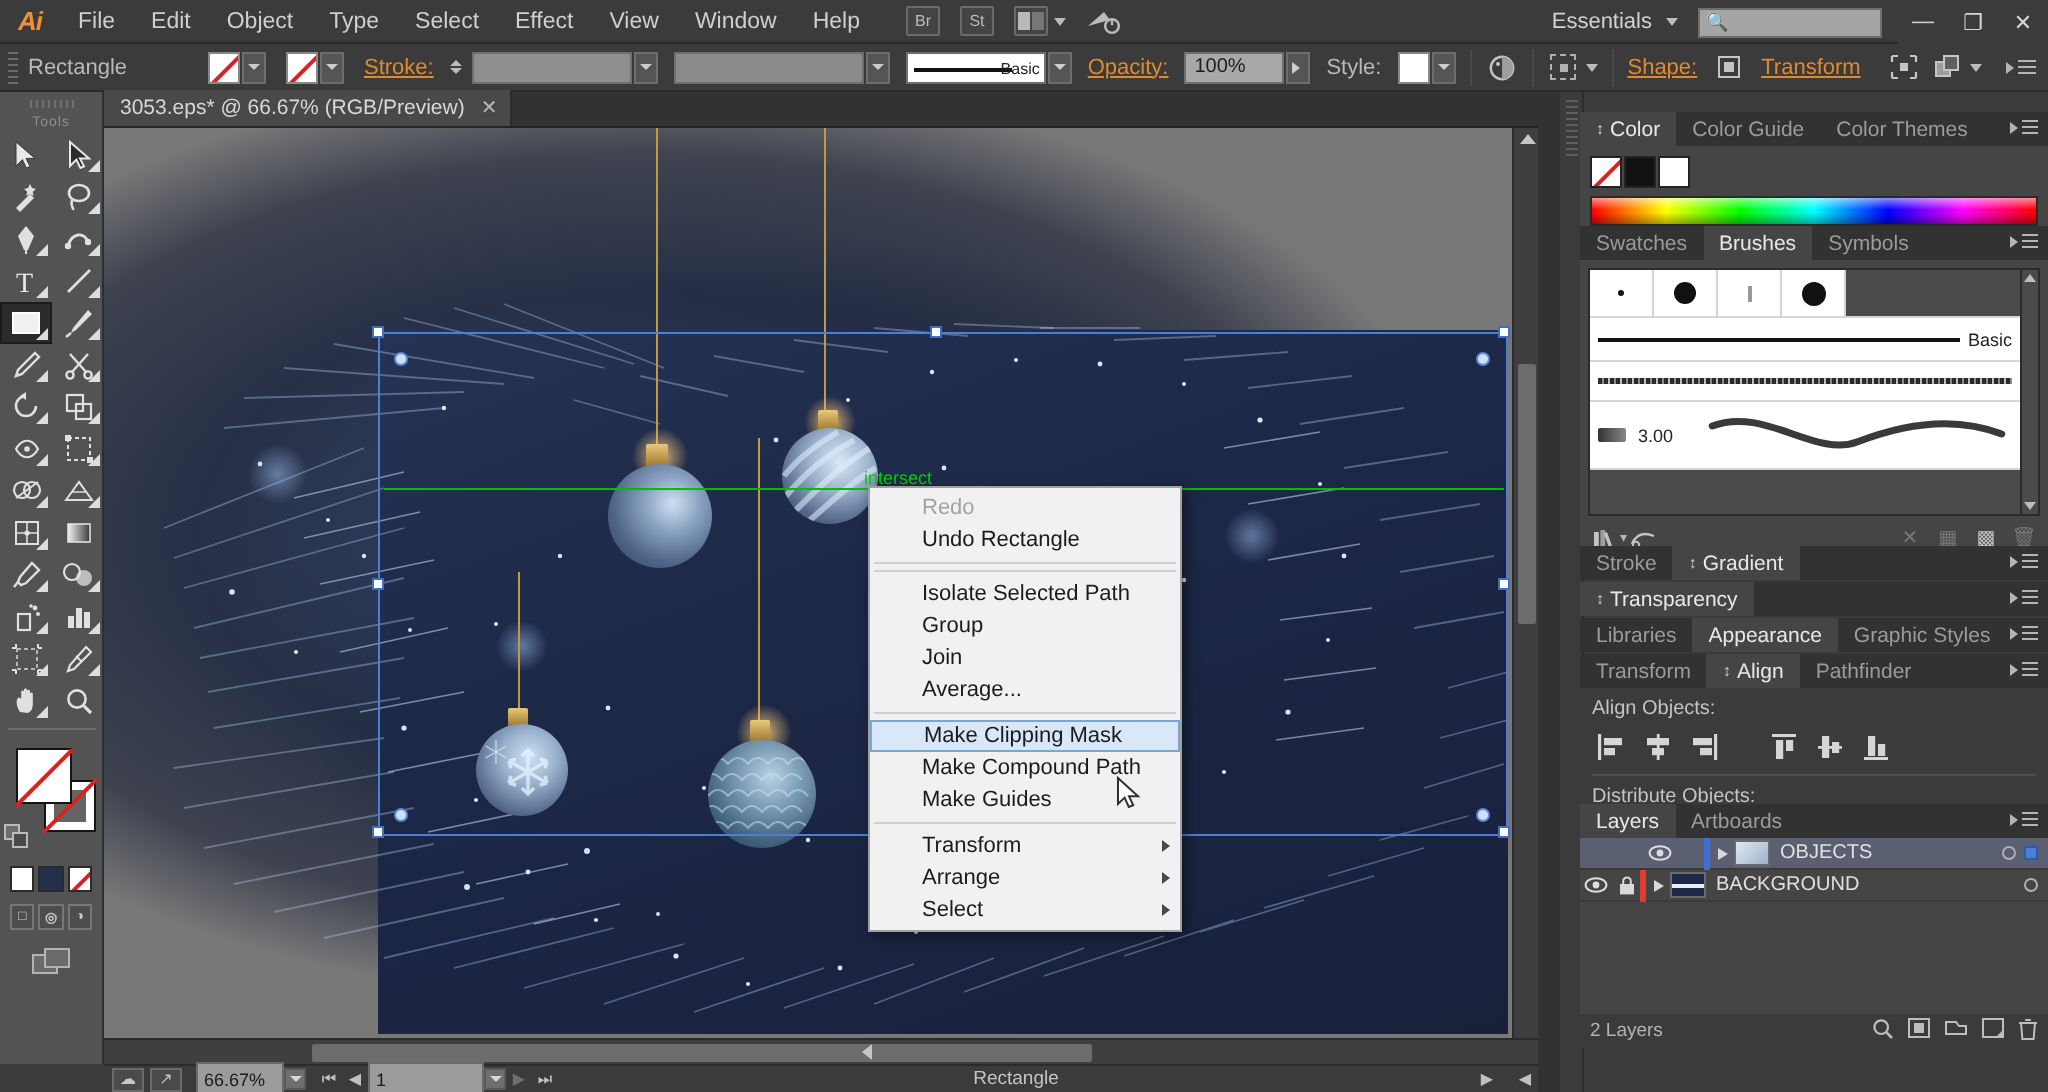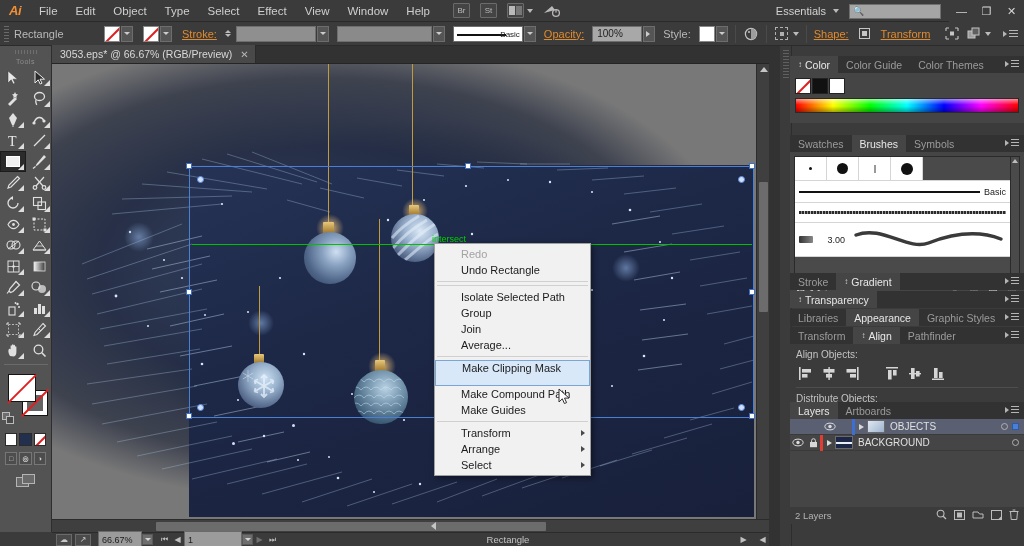--- a/index.html
+++ b/index.html
@@ -196,21 +196,21 @@
   .ctxmenu{
     position:absolute; left:434px; top:243px; width:157px;
     background:#f1f1f1; border:1px solid #a0a0a0; box-shadow:2px 2px 6px rgba(0,0,0,.45);
     padding:2px 0; z-index:60;
   }
   .ctxitem{
     height:16px; line-height:16px; padding:0 6px 0 26px; color:#1b1b1b;
     font-size:11px; position:relative; white-space:nowrap; cursor:default;
   }
   .ctxitem.disabled{ color:#a3a3a3; }
-  .ctxitem.hl{ background:#d8e8f8; border:1px solid #7aa6d6; height:26px; line-height:14px;}
+  .ctxitem.hl{ background:#d8e8f8; border:1px solid #7aa6d6; height:16px; line-height:14px;}
   .ctxsep{ height:1px; background:#d0d0d0; margin:3px 2px; }
   .ctxarrow{ position:absolute; right:5px; top:5px; width:0;height:0;
     border-top:3px solid transparent; border-bottom:3px solid transparent; border-left:4px solid #4a4a4a;}
   .ctxitem.disabled .ctxarrow{ border-left-color:#b0b0b0;}
   .cursor-arrow{ position:absolute; left:558px; top:388px; z-index:70; }
 
   
   .rightdock{
     position:absolute; right:0; top:46px; width:244px; height:500px; background:#3b3b3b;
   }
@@ -938,21 +938,21 @@
       <div class="pbody" style="height:50px">
         <div class="colorswatches">
           <div class="cs none"></div>
           <div class="cs" style="background:#111"></div>
           <div class="cs" style="background:#fff"></div>
         </div>
         <div class="spectrum"></div>
       </div>
     </div>
 
-    <div class="panel" style="top:89px;text-align:right;">
+    <div class="panel" style="top:67px;">
       <div class="tabrow">
         <div class="ptab">Swatches</div>
         <div class="ptab active">Brushes</div>
         <div class="ptab">Symbols</div>
         <div class="pmenu">
             <i class="ar"></i>
             <span class="ls">
               <i></i>
               <i></i>
               <i></i>

